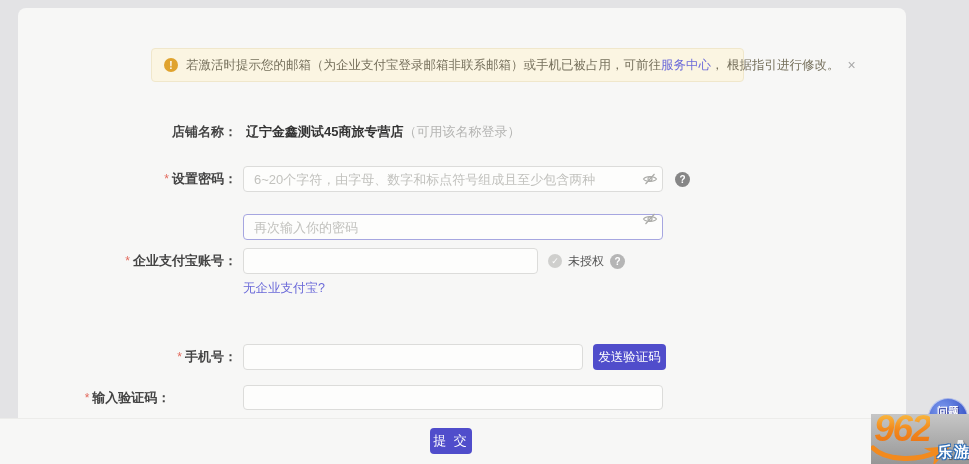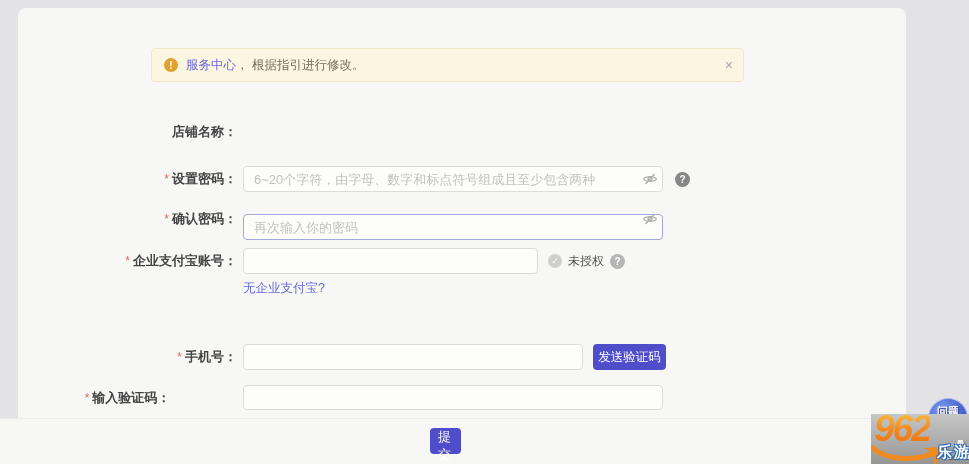--- a/index.html
+++ b/index.html
@@ -55,21 +55,21 @@
   .btn { background:#504dcb; color:#fff; border:none; border-radius:4px;
     font-size:12.5px; font-family:inherit; cursor:pointer; letter-spacing:1px; }
   .btn-auth { position:absolute; left:225px; top:9px; width:62px; height:27px; }
   .red-annot { position:absolute; left:210px; top:0; width:98px; height:46px;
     border:4px solid #dd3b27; border-radius:10px; pointer-events:none; }
   .btn-send { position:absolute; left:575px; top:0; width:73px; height:26px; letter-spacing:0; }
 
   
   .footer { position:absolute; left:0; top:418px; width:969px; height:46px;
     background:#f7f7f6; border-top:1px solid #ececea; }
-  .btn-submit { position:absolute; left:430px; top:9px; width:31px; height:26px;
+  .btn-submit { position:absolute; left:430px; top:9px; width:42px; height:26px;
     font-size:13px; letter-spacing:2px; }
 
   
   .wm { position:absolute; left:830px; top:414px; width:139px; height:50px;
     background:linear-gradient(180deg,#c6c6c6,#969696); z-index:5;margin-left:41px; }
   .wm-962 { position:absolute; left:3px; top:-6px; font-size:37px; font-weight:800;
     font-style:italic; letter-spacing:-2px;
     background:linear-gradient(180deg,#fccb4d,#f28a1e,#e96c12);
     -webkit-background-clip:text; background-clip:text; color:transparent; z-index:7; }
   .wm-net { position:absolute; left:76px; top:20px; font-size:28px; font-weight:800;
@@ -89,44 +89,47 @@
 </style>
 </head>
 <body>
 
 <div id="screen">
 
   <div class="card">
 
     <div class="banner">
       <span class="warn-ic">!</span>
+      <span>若激活时提示您的邮箱（为企业支付宝登录邮箱非联系邮箱）或手机已被占用，可前往</span>
         <a>服务中心</a>
         <span>， 根据指引进行修改。</span>
       <span class="close">×</span>
     </div>
 
     <div class="row" style="top:114px;height:20px;">
       <div class="lbl" style="line-height:20px;">店铺名称：</div>
+      <div class="store-val">
+        <span>辽宁金鑫测试45商旅专营店</span><span class="store-hint">（可用该名称登录）</span>
+      </div>
     </div>
 
     <div class="row" style="top:158px;height:26px;">
       <div class="lbl"><span class="req">*</span><span>设置密码：</span></div>
       <input class="inp" style="width: 420px;" type="text" placeholder="6~20个字符，由字母、数字和标点符号组成且至少包含两种">
       <span class="eye" style="left:624px;">
         <svg width="16" height="16" viewBox="0 0 16 16">
           <path d="M1.5 8 C3.8 4.8, 12.2 4.8, 14.5 8 C12.2 11.2, 3.8 11.2, 1.5 8 Z" fill="none" stroke="#ababa8" stroke-width="1.2"></path>
           <circle cx="8" cy="8" r="2" fill="none" stroke="#ababa8" stroke-width="1.2"></circle>
           <line x1="3.5" y1="13" x2="12.5" y2="3" stroke="#ababa8" stroke-width="1.2"></line>
         </svg>
       </span>
       <span class="help dark" style="left:657px;top:6px;">?</span>
     </div>
 
     <div class="row" style="top:198px;height:26px;">
-      <div class="lbl"><span class="req">*</span><span>确认密码：</span></div>
       <input class="inp focus-purple" style="width: 420px; margin-top: 8px;" type="text" placeholder="再次输入你的密码">
       <span class="eye" style="left:624px;">
         <svg width="16" height="16" viewBox="0 0 16 16">
           <path d="M1.5 8 C3.8 4.8, 12.2 4.8, 14.5 8 C12.2 11.2, 3.8 11.2, 1.5 8 Z" fill="none" stroke="#ababa8" stroke-width="1.2"></path>
           <circle cx="8" cy="8" r="2" fill="none" stroke="#ababa8" stroke-width="1.2"></circle>
           <line x1="3.5" y1="13" x2="12.5" y2="3" stroke="#ababa8" stroke-width="1.2"></line>
         </svg>
       </span>
     </div>
 

